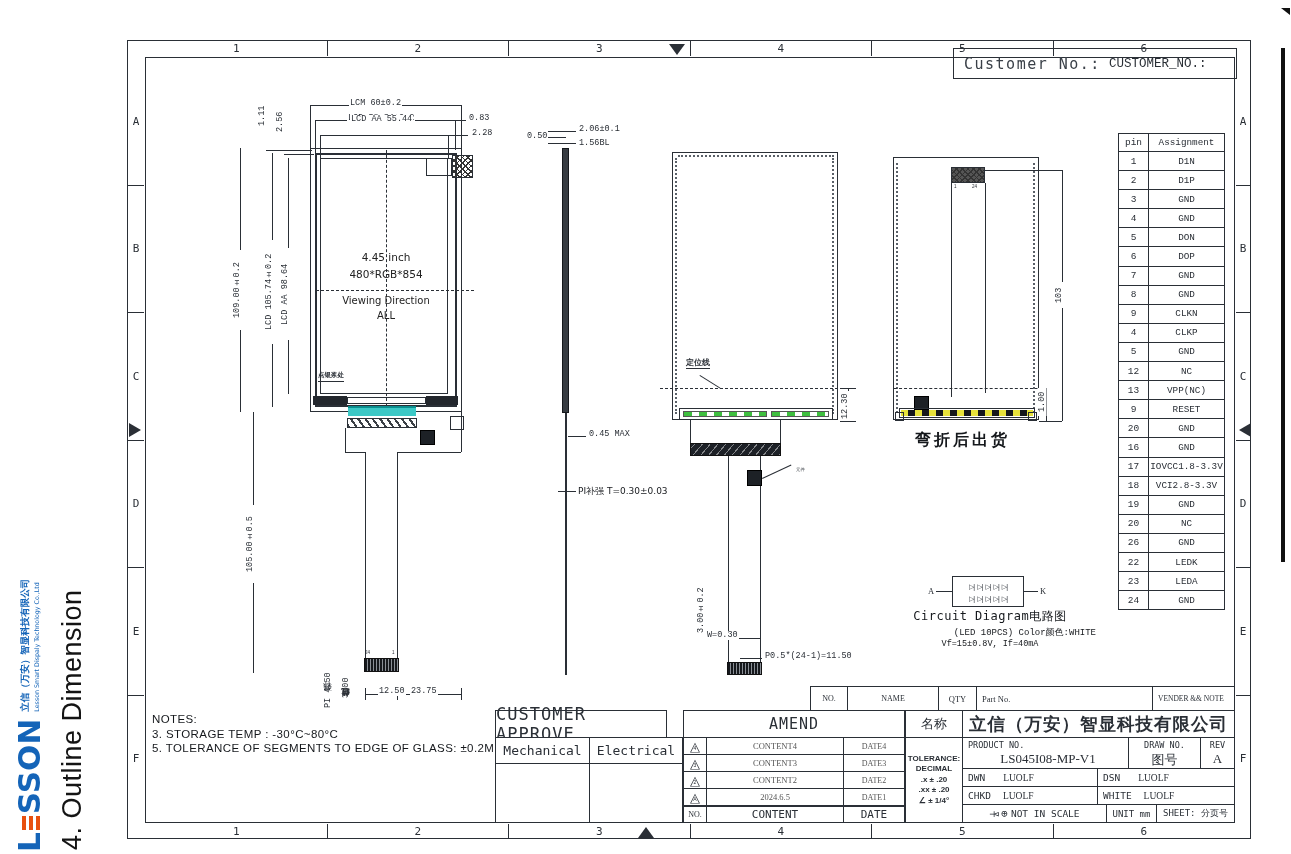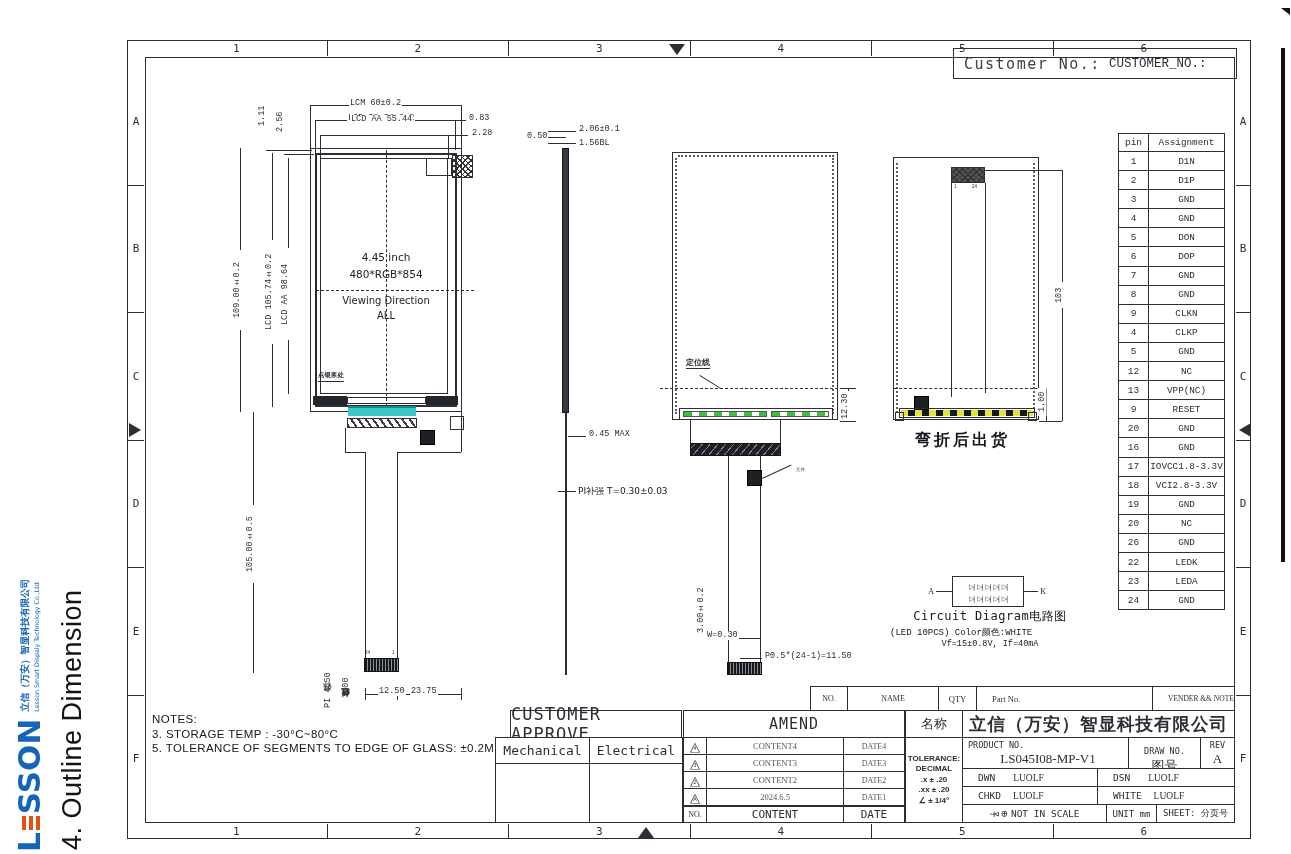--- a/index.html
+++ b/index.html
@@ -48,21 +48,21 @@
   .hatch-d{background-image:repeating-linear-gradient(55deg,#3a3f45 0 2px,#fff 2px 6px);border:1px solid var(--ink)}
   .darkband{background:#1d2127;background-image:repeating-linear-gradient(-50deg,rgba(255,255,255,.45) 0 1px,transparent 1px 6px);border:1px solid #111}
   .pins{background:repeating-linear-gradient(90deg,#15181c 0 2px,#8a8f96 2px 3px);border:1px solid #111}
   .comp{position:absolute;background:#1d2126;border:1px solid #000}
   .greenled{background:repeating-linear-gradient(90deg,#3fbf3f 0 8px,transparent 8px 15px);border:0.5px solid #555}
   .yellowled{background:#15181c;background-image:repeating-linear-gradient(90deg,#e6e23c 0 7px,transparent 7px 14px)}
   .dotedge{position:absolute;border-left:2px dotted #5a6068}
   .dotedge-h{position:absolute;border-top:2px dotted #5a6068}
   
   .cell{position:absolute;border:1px solid var(--ink);display:flex;align-items:center;justify-content:center;color:var(--ink);background:#fff}
-  .cell.lft{justify-content:flex-start;padding-left:15px}
+  .cell.lft{justify-content:flex-start;padding-left:5px}
   .am-row{display:flex;height:17px;border-top:1px solid var(--ink)}
   .am-sym{width:23px;border-right:1px solid var(--ink);display:flex;align-items:center;justify-content:center;position:relative}
   .am-content{width:137px;border-right:1px solid var(--ink);display:flex;align-items:center;justify-content:center;font:8.5px var(--ser);color:#555}
   .am-date{flex:1;display:flex;align-items:center;justify-content:center;font:8px var(--ser);color:#555}
   .tri{font-size:13px;line-height:1;color:var(--ink)}
   .trin{position:absolute;font:5px var(--sans);top:7px;left:50%;transform:translateX(-50%);color:var(--ink)}
   .note-line{font:11.5px var(--sans);letter-spacing:.4px;color:#15181c;line-height:14.6px;white-space:nowrap}
   .tol-line{font:8px var(--sans);font-weight:bold;color:var(--ink);line-height:10.5px;text-align:center}
   .led-row{display:flex;gap:3px;justify-content:center}
   .led{font-size:7px;line-height:8px;color:var(--ink);letter-spacing:-1px}
@@ -395,36 +395,36 @@
         <span class="led">▷|</span>
         <span class="led">▷|</span>
         <span class="led">▷|</span>
         <span class="led">▷|</span>
       </div>
     </div>
 </div>
 <div class="hl" style="left:1024px;top:591px;width:14px"></div>
 <div class="abs" style="left:1040px;top:586px;font:8.5px var(--ser);color:var(--ink)">K</div>
 <div class="abs" style="left:898px;top:608px;width:184px;text-align:center;font:12px var(--mono);letter-spacing:.5px;color:#15181c;white-space:nowrap">Circuit Diagram电路图</div>
-<div class="abs" style="left:890px;top:626px;width:184px;text-align:left;font:9px var(--cour);color:#15181c;white-space:nowrap">(LED 10PCS)  Color颜色:WHITE</div>
+<div class="abs" style="left:912px;top:626px;width:184px;text-align:right;font:9px var(--cour);color:#15181c;white-space:nowrap">(LED 10PCS)  Color颜色:WHITE</div>
 <div class="abs" style="left:898px;top:639px;width:184px;text-align:center;font:8.5px var(--cour);color:#15181c">Vf=15±0.8V, If=40mA</div>
 
 <div class="abs" style="left:152px;top:712px" id="notes-block">
     <div class="note-line">NOTES:</div>
     <div class="note-line">3. STORAGE TEMP : -30°C~80°C</div>
     <div class="note-line">5. TOLERANCE OF SEGMENTS TO EDGE OF GLASS: ±0.2MM</div>
   </div>
 
 <div class="cell" style="left:810px;top:686px;width:38px;height:25px;font:8px var(--ser)">NO.</div>
 <div class="cell" style="left:847px;top:686px;width:92px;height:25px;font:8px var(--ser)">NAME</div>
 <div class="cell" style="left:938px;top:686px;width:39px;height:25px;font:8.5px var(--ser)">QTY</div>
 <div class="cell lft" style="left:976px;top:686px;width:177px;height:25px;font:8.5px var(--ser)">Part No.</div>
 <div class="cell lft" style="left:1152px;top:686px;width:83px;height:25px;font:7.5px var(--ser)">VENDER &amp;&amp; NOTE</div>
 
-<div class="cell" style="left:510px;top:710px;width:172px;height:28px;font:17px var(--mono);letter-spacing:1px">CUSTOMER APPROVE</div>
+<div class="cell" style="left:495px;top:710px;width:172px;height:28px;font:17px var(--mono);letter-spacing:1px">CUSTOMER APPROVE</div>
 <div class="cell" style="left:495px;top:737px;width:95px;height:27px;font:13px var(--mono)">Mechanical</div>
 <div class="cell" style="left:589px;top:737px;width:94px;height:27px;font:13px var(--mono)">Electrical</div>
 <div class="cell" style="left:495px;top:763px;width:95px;height:60px"></div>
 <div class="cell" style="left:589px;top:763px;width:94px;height:60px"></div>
 
 <div class="cell" style="left:683px;top:710px;width:222px;height:28px;font:15px var(--mono);letter-spacing:1px">AMEND</div>
 <div class="abs" style="left:683px;top:738px;width:222px;border-left:1px solid var(--ink);border-right:1px solid var(--ink)" id="amend-rows">
     <div class="am-row" style="border-top: none; border-bottom: 1px solid var(--ink);">
       <div class="am-sym">
         <span class="tri">△</span>
@@ -471,21 +471,21 @@
     <div class="tol-line">DECIMAL</div>
     <div class="tol-line">.x ± .20</div>
     <div class="tol-line">.xx ± .20</div>
     <div class="tol-line">∠ ± 1/4°</div>
   </div>
 
 <div class="cell" style="left:962px;top:737px;width:167px;height:32px;flex-direction:column;align-items:flex-start;justify-content:flex-start;padding:2px 0 0 5px">
   <span style="font:8.5px var(--mono)">PRODUCT NO.</span>
   <span style="font:13px var(--ser);align-self:center;margin-top:1px">LS045I08-MP-V1</span>
 </div>
-<div class="cell" style="left:1128px;top:737px;width:73px;height:32px;flex-direction:column;justify-content:flex-start;padding-top:8px">
+<div class="cell" style="left:1128px;top:737px;width:73px;height:32px;flex-direction:column;justify-content:flex-start;padding-top:2px">
   <span style="font:8.5px var(--mono)">DRAW NO.</span>
   <span style="font:13px var(--dsans);margin-top:1px">图号</span>
 </div>
 <div class="cell" style="left:1200px;top:737px;width:35px;height:32px;flex-direction:column;justify-content:flex-start;padding-top:2px">
   <span style="font:8.5px var(--mono)">REV</span>
   <span style="font:13px var(--ser);margin-top:1px">A</span>
 </div>
 
 <div class="cell lft" style="left:962px;top:768px;width:136px;height:19px;gap:18px">
   <span style="font:9.5px var(--mono)">DWN</span>

